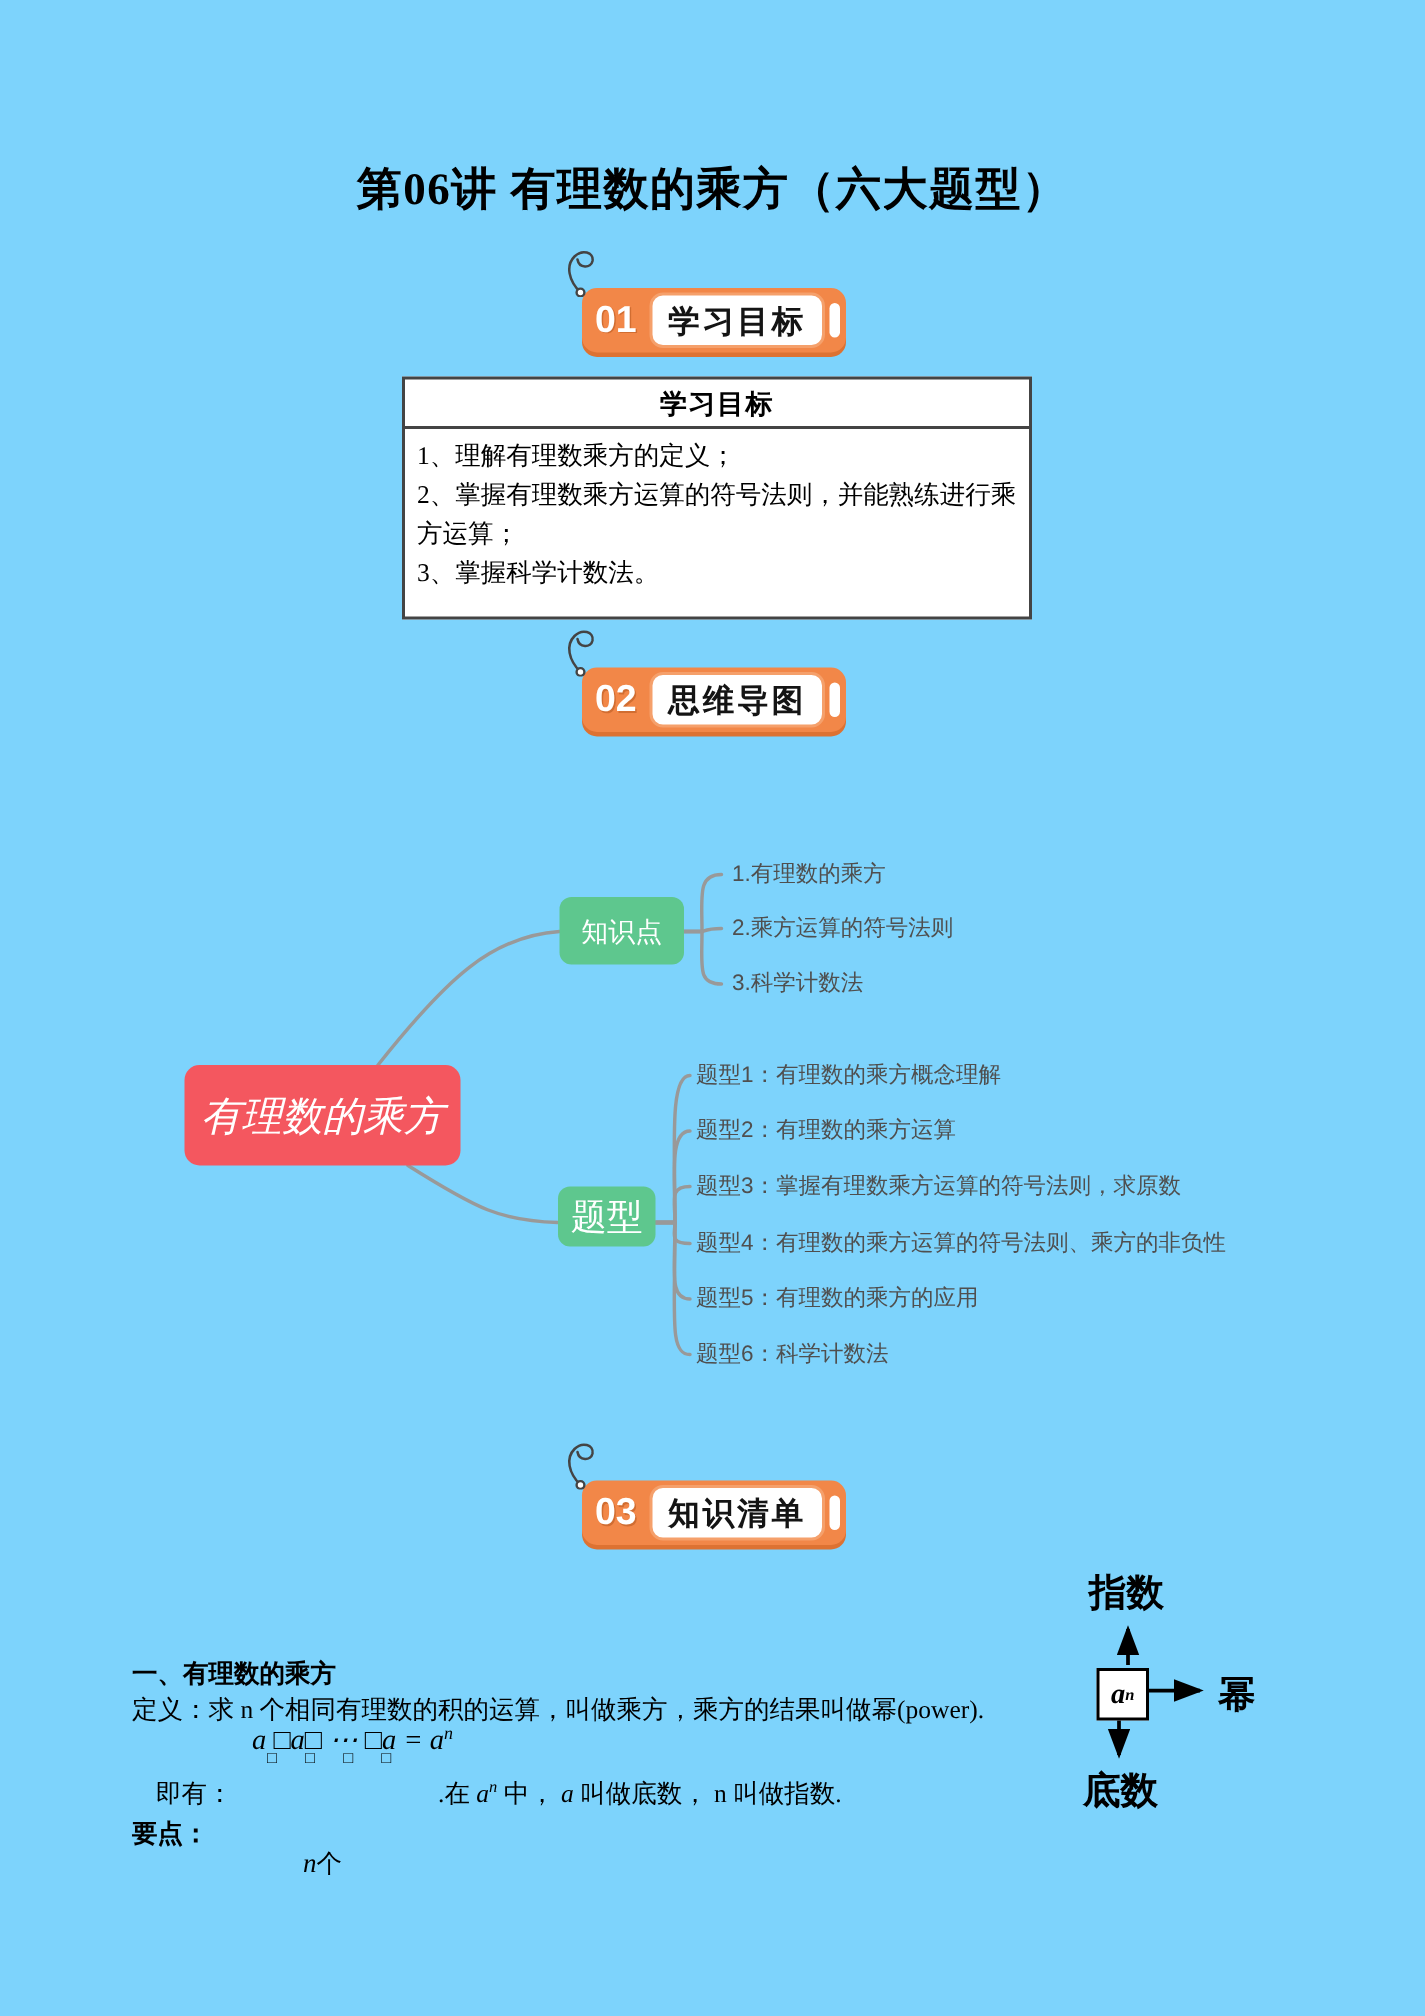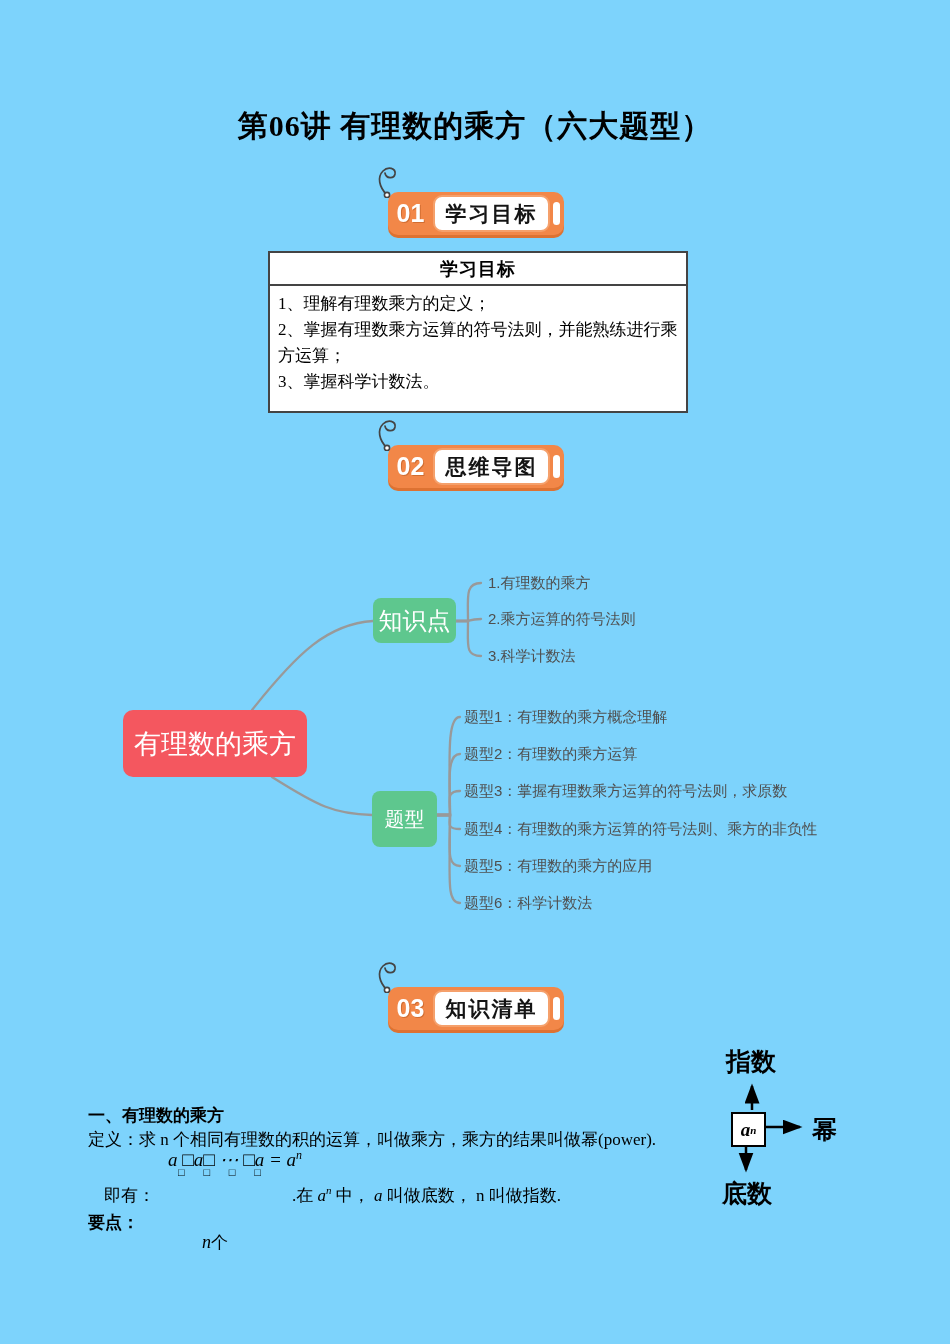--- a/index.html
+++ b/index.html
@@ -22,23 +22,23 @@
   .badge .notch{position:absolute;right:4px;top:10px;width:7px;height:23px;background:#fff;border-radius:4px;}
   .badge .pin{position:absolute;left:-14px;top:-28px;width:34px;height:34px;}
   
   .obj-box{position:absolute;left:268px;top:251px;width:416px;border:2px solid #444;background:#fff;}
   .obj-head{border-bottom:2px solid #444;text-align:center;font-weight:700;font-size:18px;
             padding:4px 0 3px 0;letter-spacing:1px;}
   .obj-body{padding:5px 8px 16px 8px;font-size:17px;line-height:26px;}
   
   .mm-node{position:absolute;display:flex;align-items:center;justify-content:center;color:#fff;
            font-family:"Liberation Sans","DejaVu Sans",sans-serif;border-radius:10px;}
-  .mm-root{left:123px;top:710px;width:184px;height:67px;background:#F4575F;font-size:27px;}
-  .mm-k{left:373px;top:598px;width:83px;height:45px;background:#5EC78E;font-size:24px;border-radius:8px;}
-  .mm-t{left:372px;top:791px;width:65px;height:56px;background:#5EC78E;font-size:20px;border-radius:8px;}
+  .mm-root{left:123px;top:710px;width:184px;height:67px;background:#F4575F;font-size:27px;font-style:italic;}
+  .mm-k{left:373px;top:598px;width:83px;height:45px;background:#5EC78E;font-size:18px;border-radius:8px;}
+  .mm-t{left:372px;top:791px;width:65px;height:40px;background:#5EC78E;font-size:24px;border-radius:8px;}
   .mm-label{position:absolute;height:20px;line-height:20px;font-size:15px;color:#4f4f4f;
             font-family:"Liberation Sans","DejaVu Sans",sans-serif;white-space:nowrap;}
   
   .kn{position:absolute;font-size:17px;white-space:nowrap;}
   .kn b{font-weight:700;margin-top:45px;}
   .formula{position:absolute;left:168px;top:1148px;font-size:19px;font-style:italic;white-space:nowrap;}
   .formula sup{font-size:12px;font-style:italic;}
   .tofu-row{position:absolute;left:178px;top:1166px;font-size:11px;letter-spacing:8px;white-space:nowrap;}
   .count{position:absolute;left:202px;top:1231px;font-size:17px;white-space:nowrap;}
   .count i{font-size:18px;}

